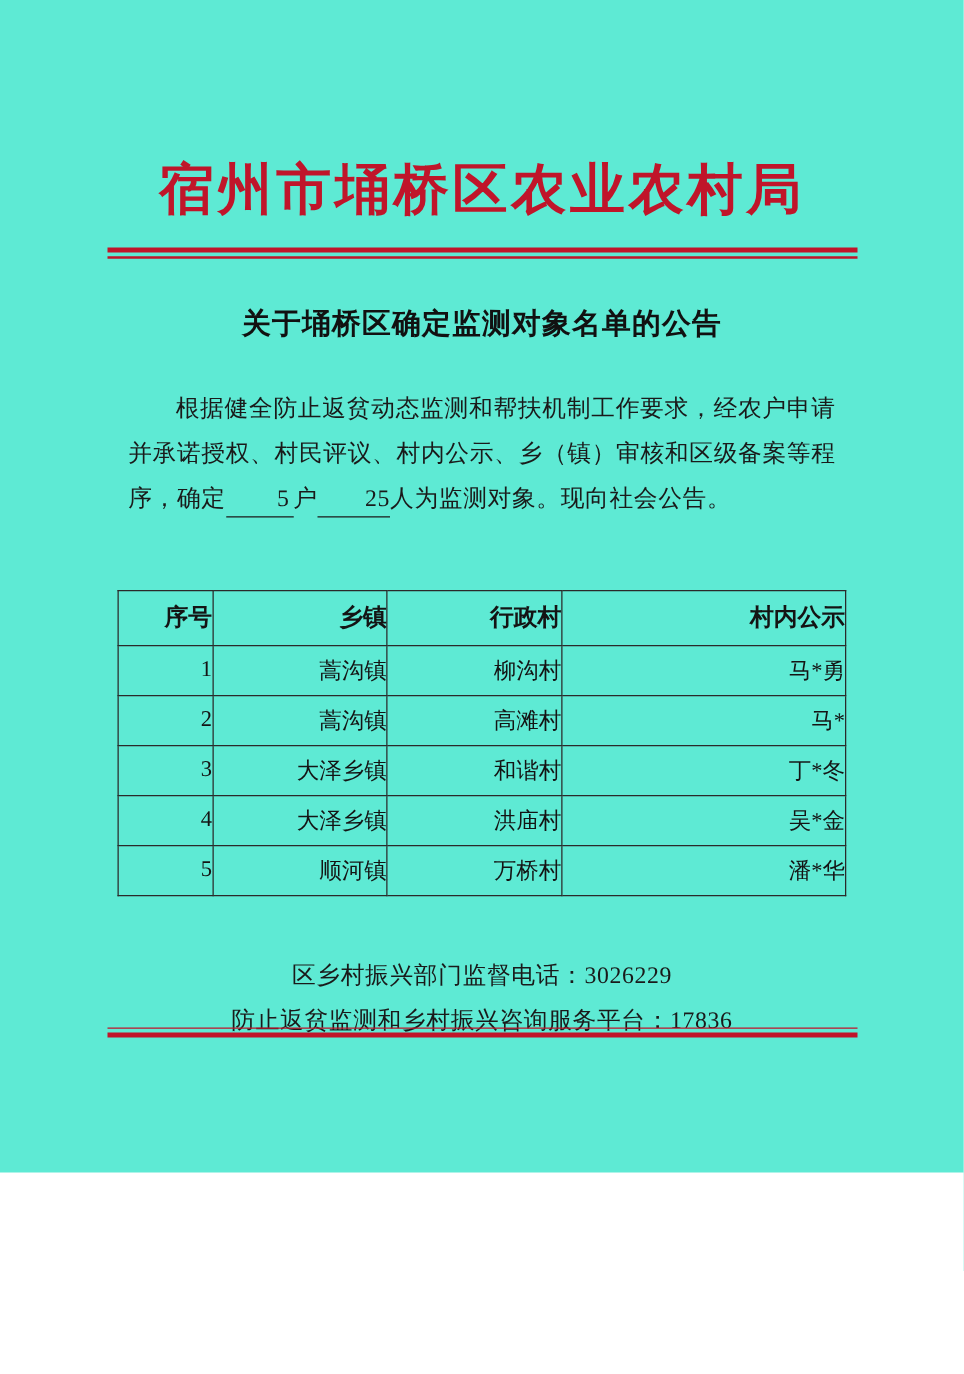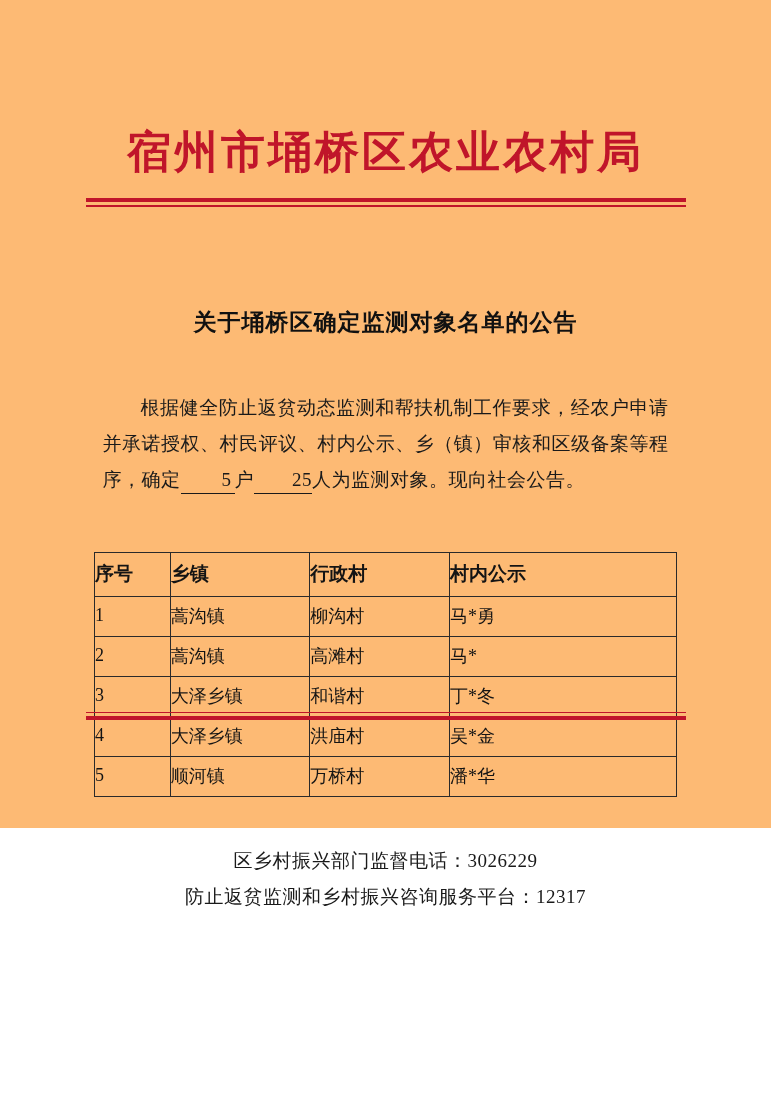--- a/index.html
+++ b/index.html
@@ -11,22 +11,22 @@
     height: 1099px;
     background: #ffffff;
     font-family: "Liberation Serif", serif;
     color: #1a1a1a;
     position: relative;
     overflow: hidden;
   }
   .page {
     position: relative;
     width: 771px;
-    height: 828px;
-    background: #fdba74;
+    height: 938px;
+    background: #5eead4;
   }
   
   .masthead {
     text-align: center;
     padding-top: 128px;
   }
   .masthead-title {
     font-family: "DejaVu Serif", serif;
     font-weight: bold;
     font-size: 44px;
@@ -45,30 +45,30 @@
   }
   .rule-thin {
     height: 1.5px;
     background: #c0152a;
     width: 100%;
     margin-top: 3px;
   }
   
   .doc-title {
     text-align: center;
-    margin-top: 100px;
+    margin-top: 36px;
     font-family: "DejaVu Sans", sans-serif;
     font-weight: bold;
     font-size: 23px;
     letter-spacing: 1px;
     color: #111;
   }
   
   .body-block {
-    margin: 52px auto 0 auto;
+    margin: 36px auto 0 auto;
     width: 566px;
     font-size: 19px;
     line-height: 36px;
     letter-spacing: 0.5px;
     text-align: justify;
     color: #1a1a1a;
   }
   .body-block p {
     margin: 0;
     text-indent: 2em;
@@ -85,21 +85,21 @@
     margin: 54px auto 0 auto;
     width: 583px;
   }
   table.listing {
     border-collapse: collapse;
     width: 100%;
     font-size: 18px;
   }
   table.listing th, table.listing td {
     border: 1px solid #2a2a2a;
-    text-align: left;
+    text-align: right;
     padding: 7px 0 8px 0;
     font-weight: normal;
     color: #141414;
   }
   table.listing th {
     font-weight: bold;
     font-size: 19px;
     padding: 8px 0 9px 0;
   }
   table.listing col.c1 { width: 13%; }
@@ -195,21 +195,21 @@
           <td>顺河镇</td>
           <td>万桥村</td>
           <td>潘*华</td>
         </tr>
       </tbody>
     </table>
   </div>
 
   <div class="contact-block">
     <p class="contact-line">区乡村振兴部门监督电话：3026229</p>
-    <p class="contact-line">防止返贫监测和乡村振兴咨询服务平台：12317</p>
+    <p class="contact-line">防止返贫监测和乡村振兴咨询服务平台：17836</p>
   </div>
 
   <div class="rule-group-bottom">
     <div class="rule-thin"></div>
     <div class="rule-thick"></div>
   </div>
 
 </div>
 
 </body></html>

